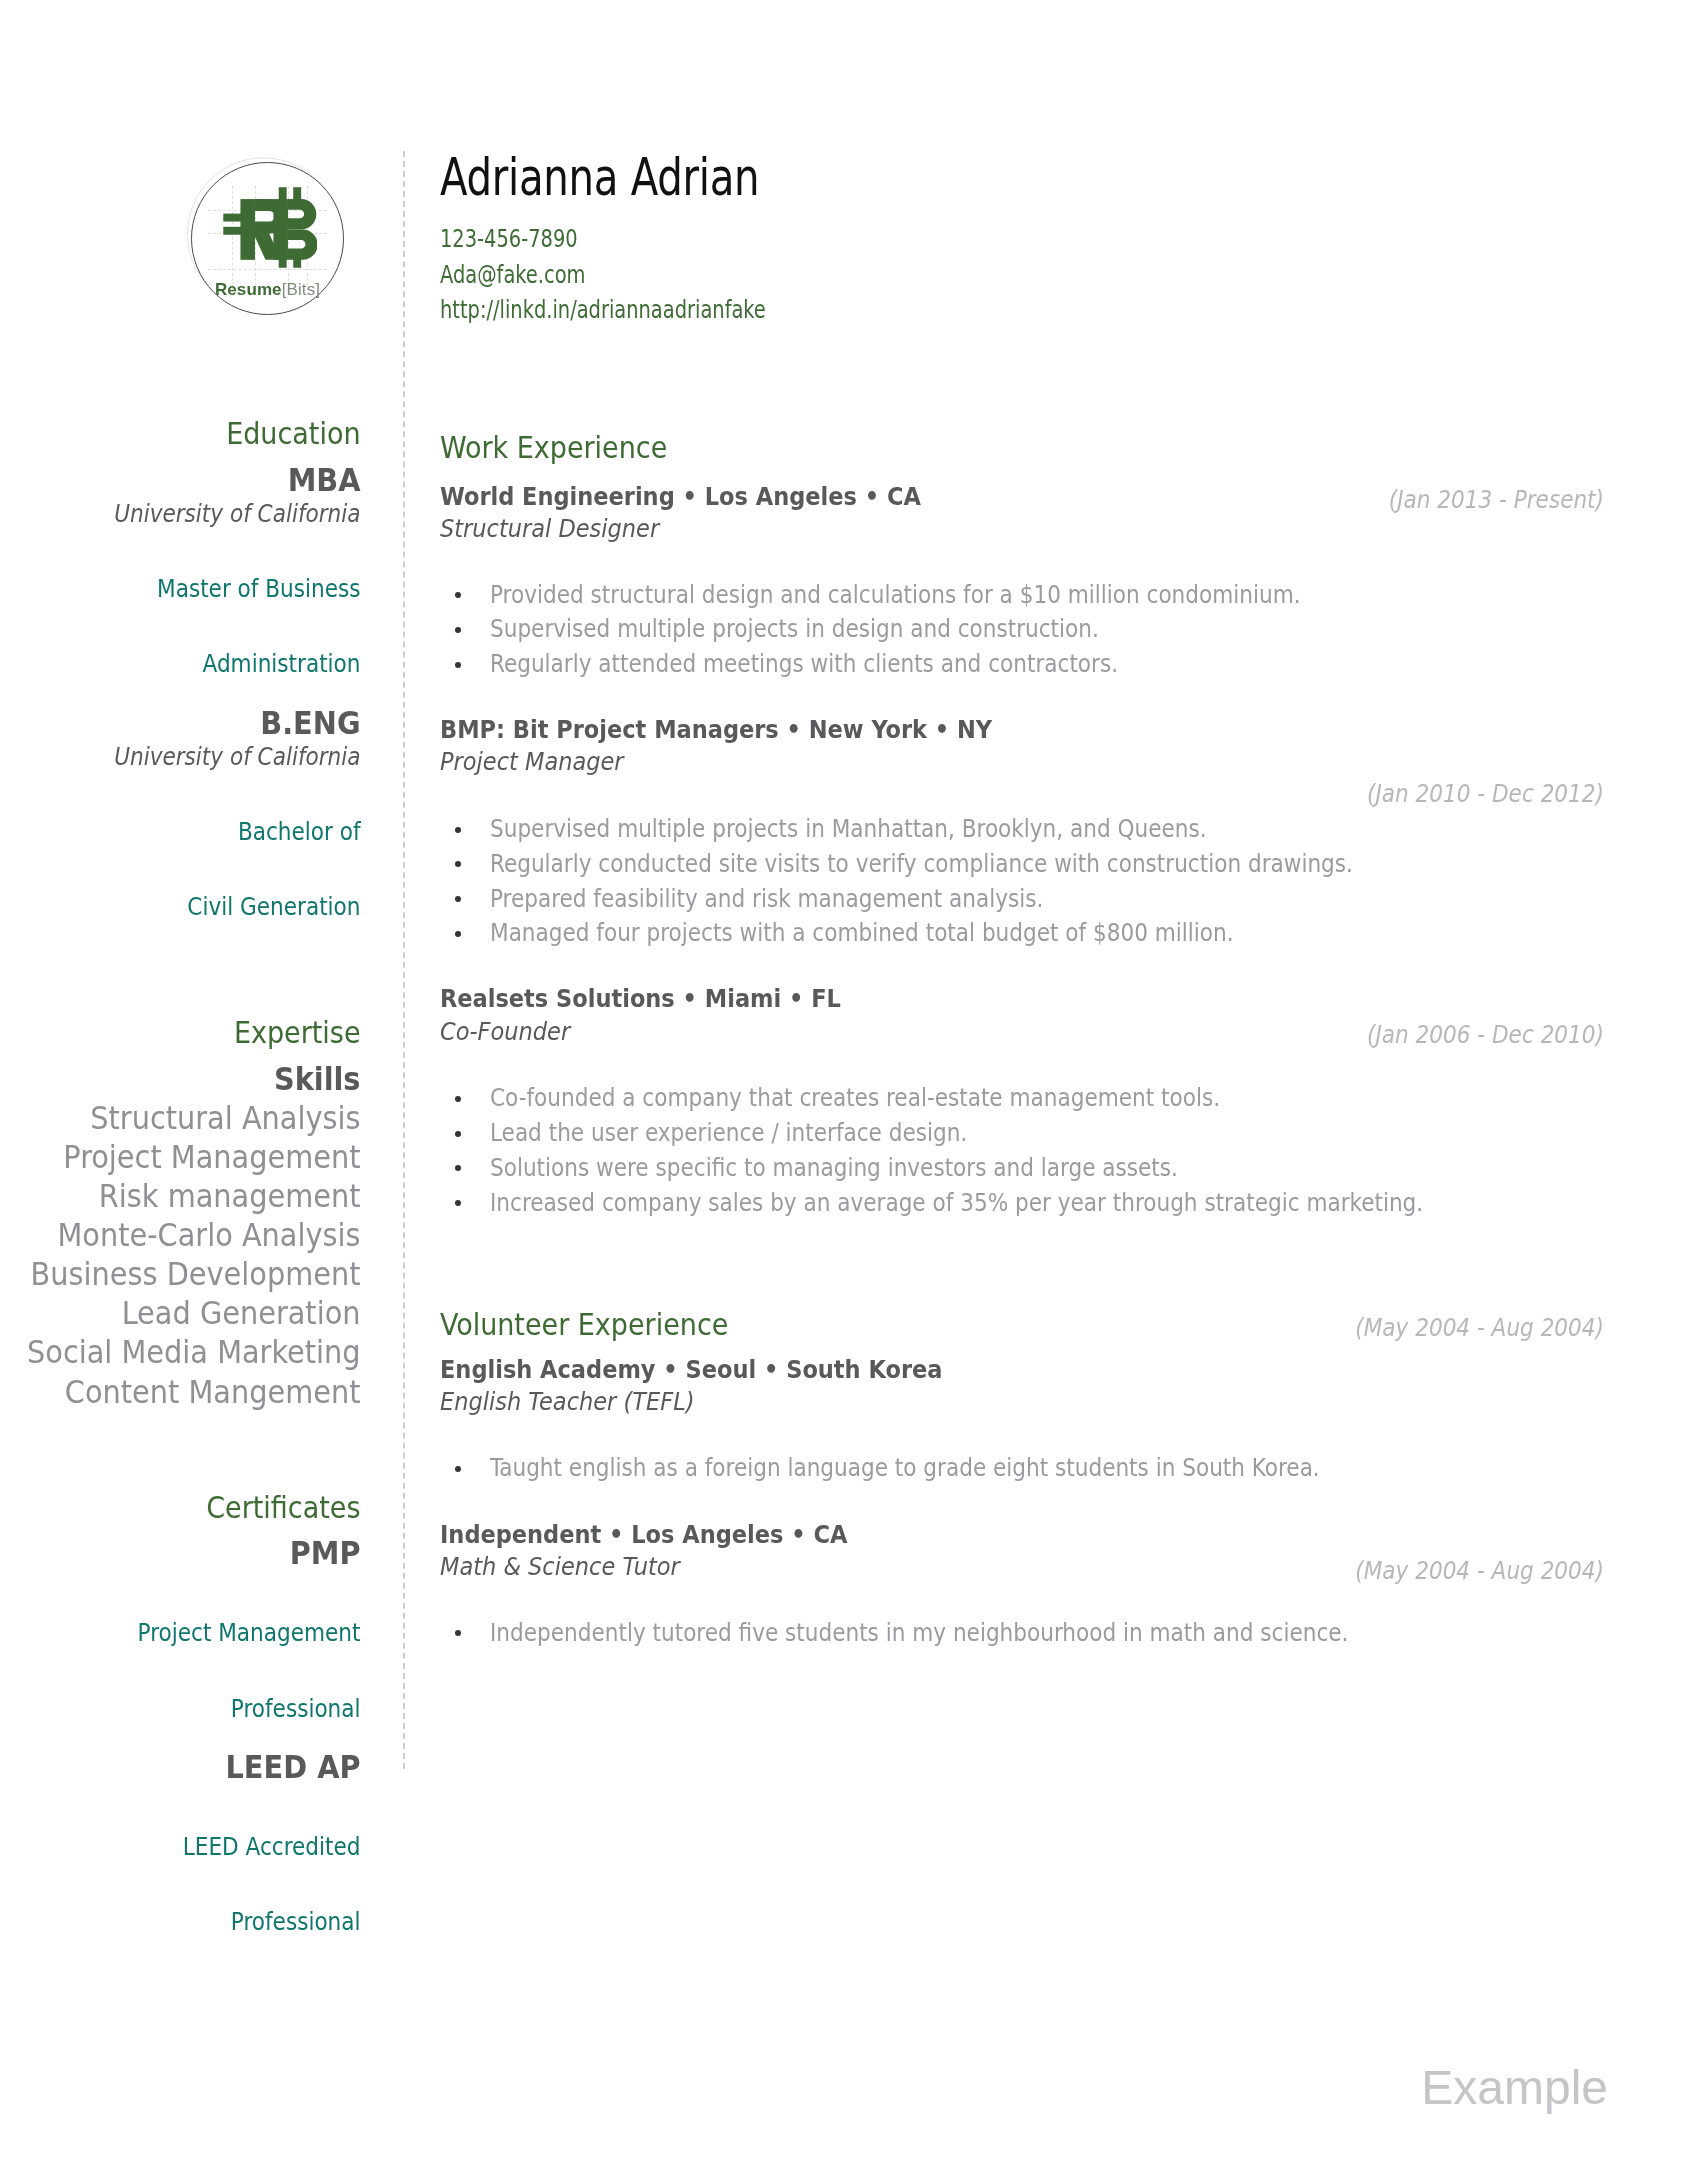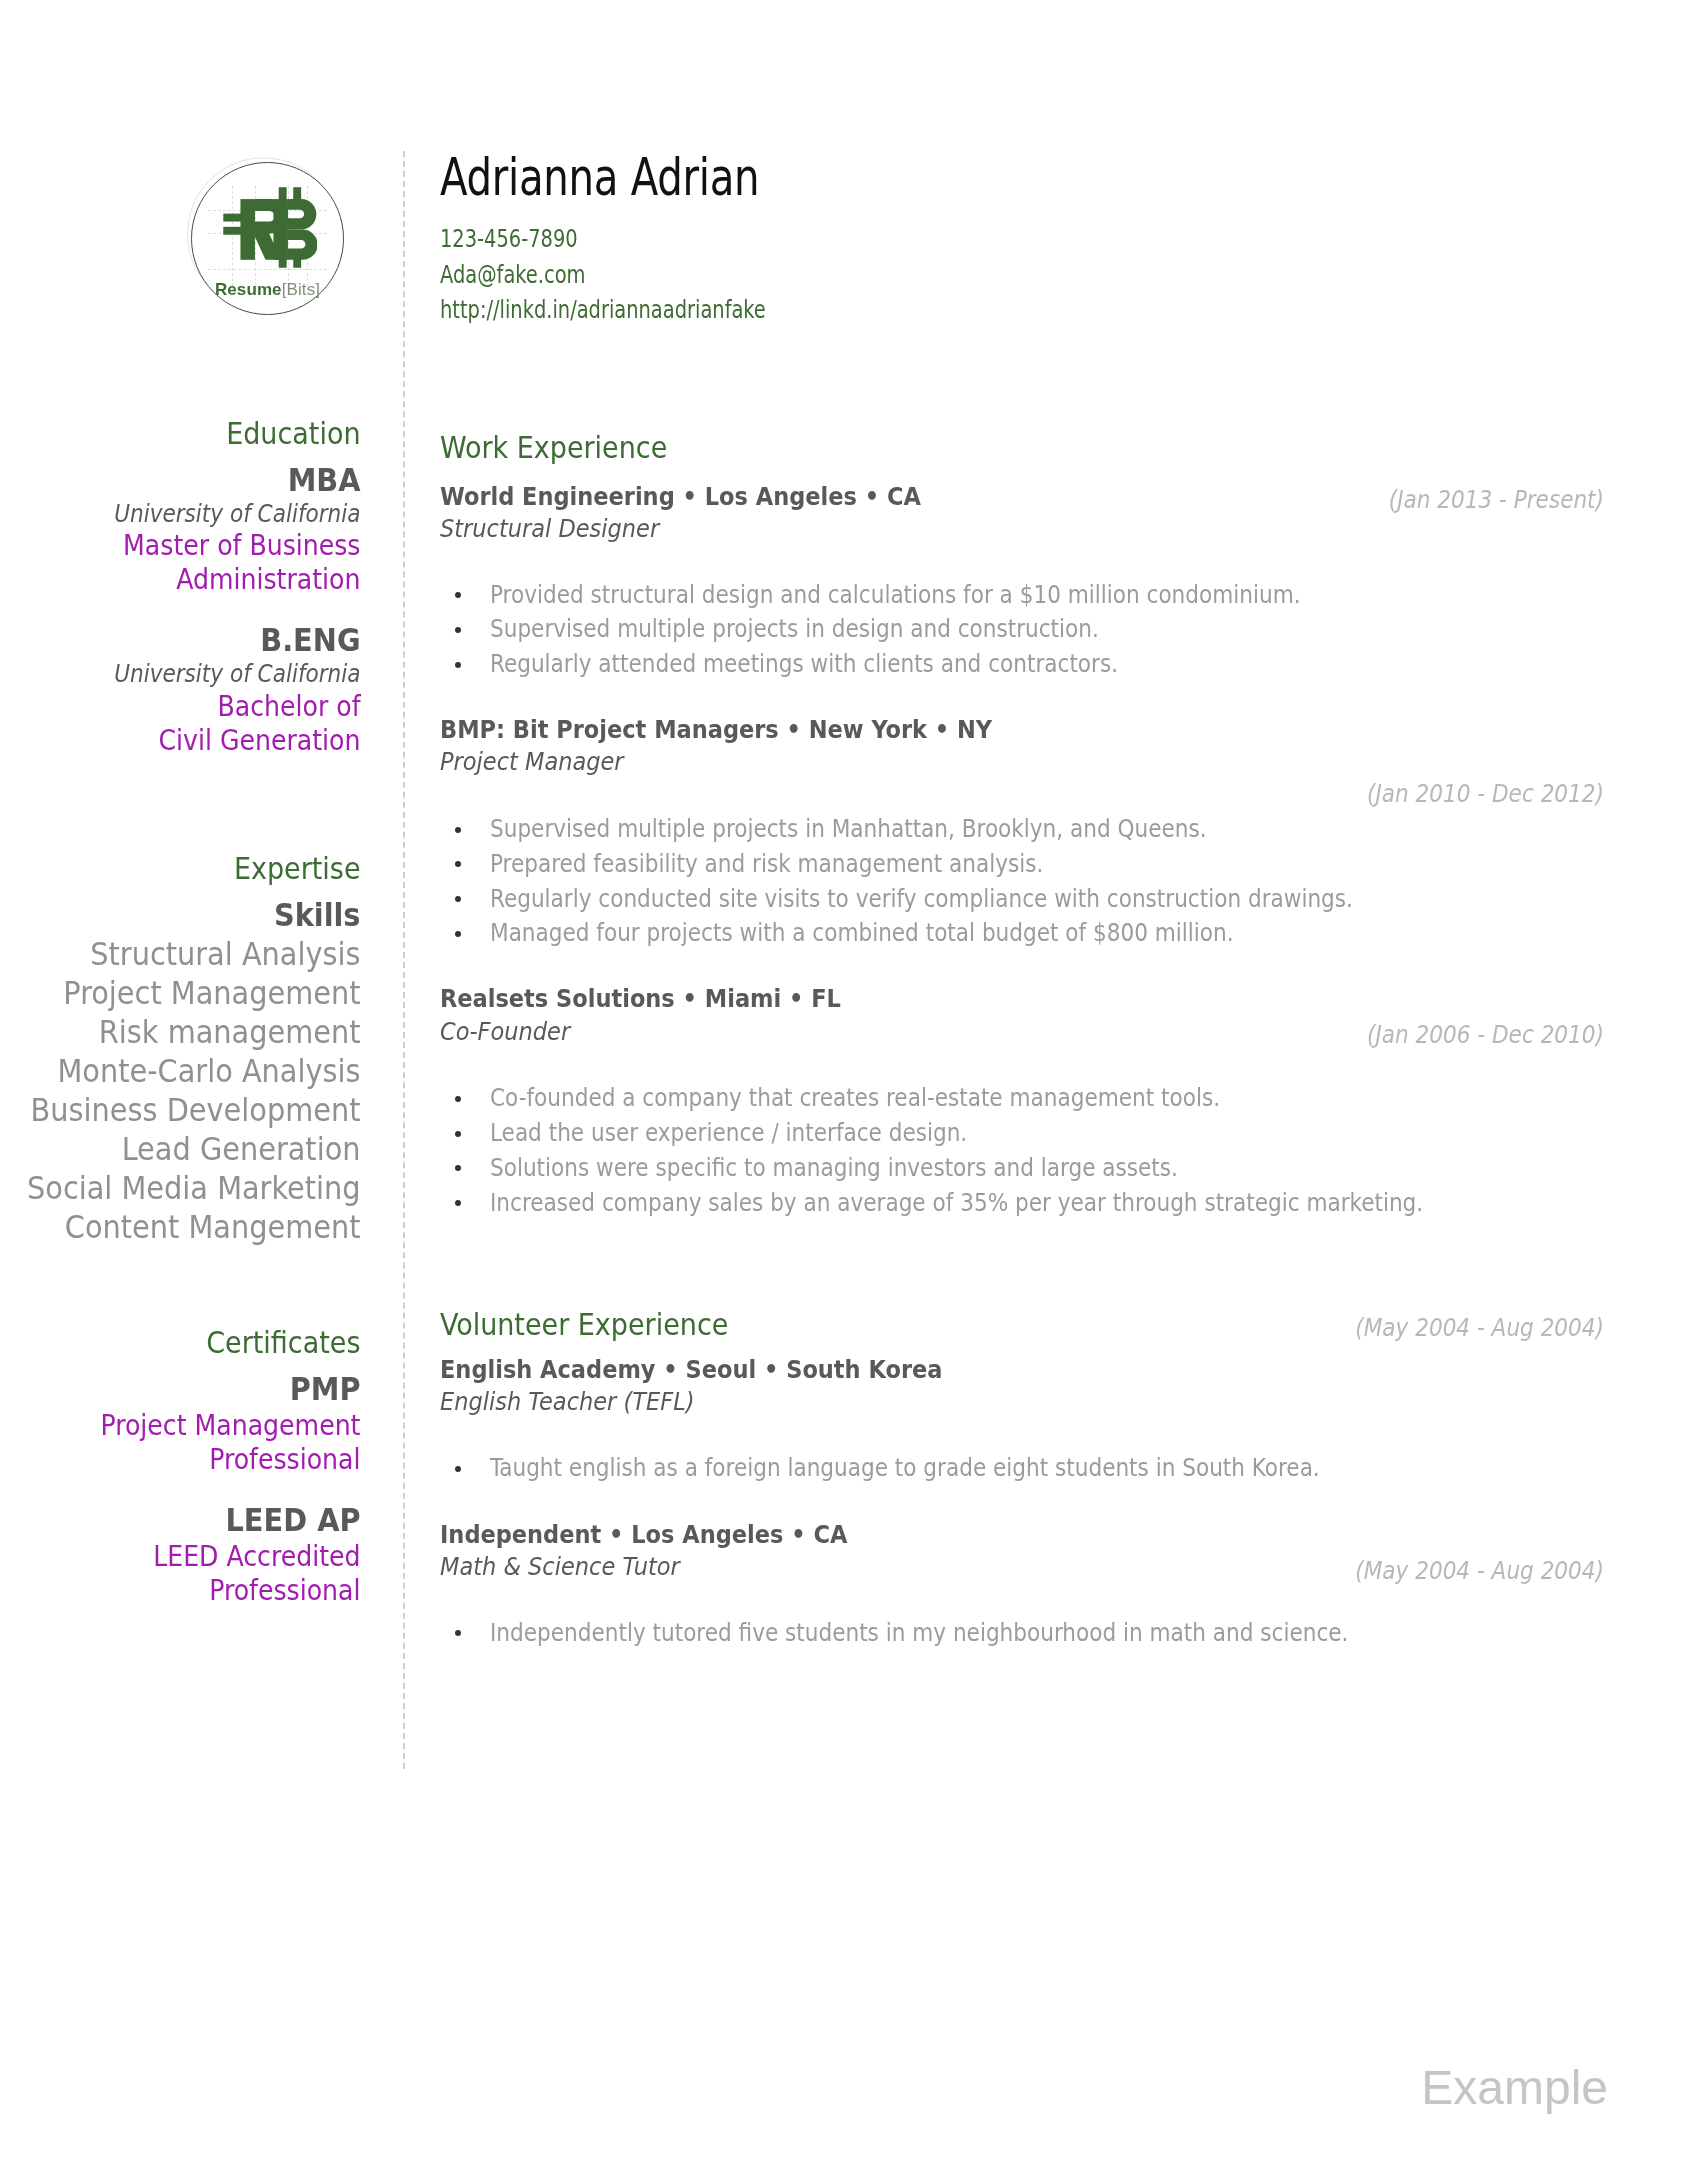--- a/index.html
+++ b/index.html
@@ -127,24 +127,25 @@
     font-family: "DejaVu Sans Condensed", "Liberation Sans Narrow", "Liberation Sans", sans-serif;
   }
   .side-sub {
     font-size: 24px;
     font-style: italic;
     color: #58595b;
     line-height: 1.22;
     font-family: "DejaVu Sans Condensed", "Liberation Sans Narrow", "Liberation Sans", sans-serif;
   }
   .side-desc {
-    font-size: 28px;
-    color: #a21caf;
+    font-size: 24px;
+    color: #0f766e;
     line-height: 1.22;
     font-family: "DejaVu Sans Condensed", "Liberation Sans Narrow", "Liberation Sans", sans-serif;
+    margin-top: 46px;
   }
   .side-item { margin-bottom: 24px; }
   .skill-line {
     font-size: 32px;
     color: #8f9093;
     line-height: 1.22;
     font-family: "DejaVu Sans Condensed", "Liberation Sans Narrow", "Liberation Sans", sans-serif;
   }
 
   .gap-expertise { height: 70px; }
@@ -357,22 +358,22 @@
           <li>Regularly attended meetings with clients and contractors.</li>
         </ul>
       </div>
 
       <div class="job" style="margin-bottom:32px;">
         <div class="job-date" style="top:37px;margin-top:28px;">(Jan 2010 - Dec 2012)</div>
         <div class="job-org">BMP: Bit Project Managers • New York • NY</div>
         <div class="job-role" style="margin-bottom:33px;">Project Manager</div>
         <ul class="bullets">
           <li>Supervised multiple projects in Manhattan, Brooklyn, and Queens.</li>
+          <li>Regularly conducted site visits to verify compliance with construction drawings.</li>
           <li>Prepared feasibility and  risk management analysis.</li>
-          <li>Regularly conducted site visits to verify compliance with construction drawings.</li>
           <li>Managed four projects with a combined total budget of $800 million.</li>
         </ul>
       </div>
 
       <div class="job" style="margin-bottom:32px;">
         <div class="job-date" style="top:37px;">(Jan 2006 - Dec 2010)</div>
         <div class="job-org">Realsets Solutions • Miami • FL</div>
         <div class="job-role" style="margin-bottom:33px;">Co-Founder</div>
         <ul class="bullets">
           <li>Co-founded a company that creates real-estate management tools.</li>

